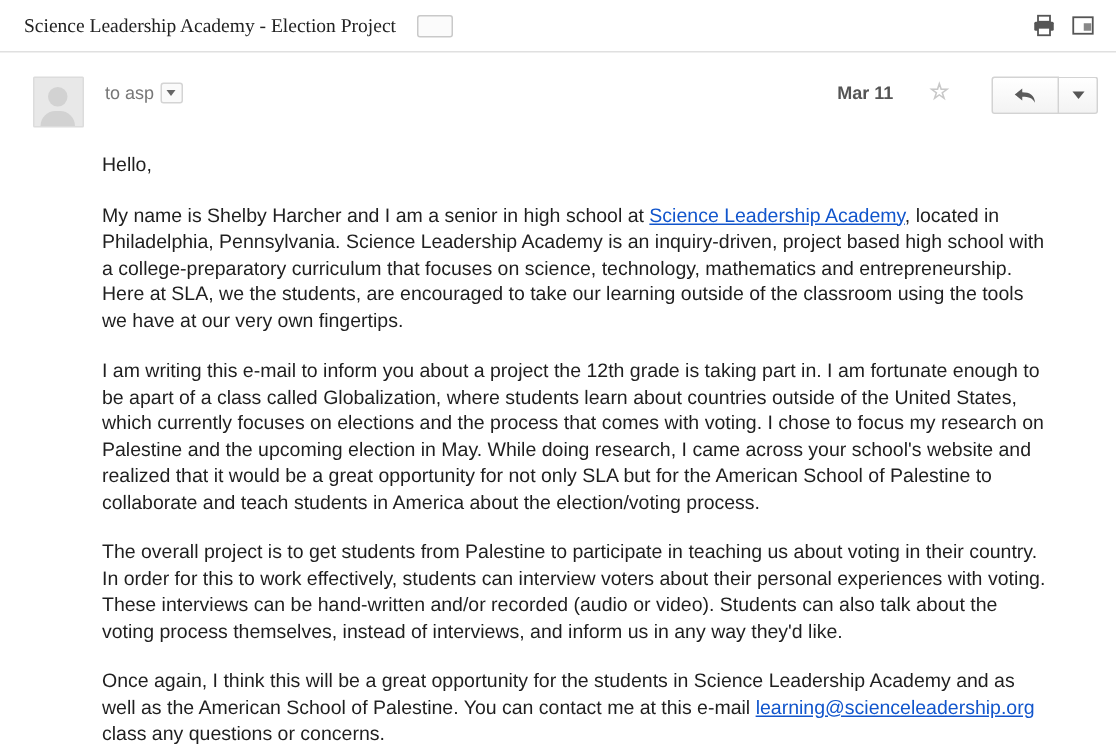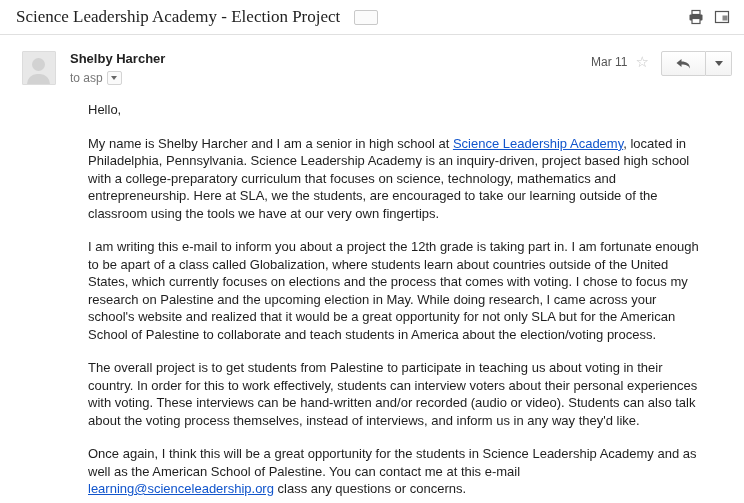--- a/index.html
+++ b/index.html
@@ -27,21 +27,21 @@
     position: relative;
     height: 35px;
     border-bottom: 1px solid #e0e0e0;
     background: #ffffff;
     display: flex;
     align-items: center;
     padding: 0 8px 0 16px;
     box-sizing: border-box;
   }
   .subject {
-    font-size: 17px;
+    font-size: 13px;
     color: #222222;
     font-family: "Liberation Serif", serif;
     white-space: nowrap;
     overflow: hidden;
   }
   .subject-tag {
     margin-left: 14px;
     width: 22px;
     height: 13px;
     border: 1px solid #c9c9c9;
@@ -137,23 +137,24 @@
     position: absolute;
     left: 3px; top: 4px;
     border-left: 3.5px solid transparent;
     border-right: 3.5px solid transparent;
     border-top: 4px solid #666;
   }
 
   .msg-meta {
     display: flex;
     align-items: flex-start;
-    gap: 8px;
+    gap: 24px;
     flex: 0 0 auto;
     padding-top: 1px;
+    font-weight: bold;
   }
   .msg-date {
     font-size: 12px;
     color: #555555;
     line-height: 20px;
     white-space: nowrap;
   }
   .star {
     font-size: 15px;
     color: #c8c8c8;
@@ -191,21 +192,20 @@
     border-top: 5px solid #555;
     display: block;
   }
 
   
   .body-text {
     padding: 16px 44px 0 68px;
     font-size: 13px;
     line-height: 17.5px;
     color: #1f1f1f;
-    margin-left: 20px;
   }
   .body-text p {
     margin: 0 0 16px 0;
   }
   a.inline-link {
     color: #1155cc;
     text-decoration: underline;
   }
 </style>
 </head>
@@ -231,21 +231,20 @@
           <rect x="8.5" y="6.5" width="5" height="5" fill="#888"></rect>
         </svg>
       </span>
     </div>
   </div>
 
   <div class="message">
     <div class="msg-top">
       <div class="avatar"></div>
       <div class="sender-block">
-        <div class="sender-name">Shelby Harcher</div>
         <div class="recipient-row">
           <span class="recipient">to asp</span>
           <span class="caret-box"></span>
         </div>
       </div>
       <div class="msg-meta">
         <span class="msg-date">Mar 11</span>
         <span class="star">☆</span>
         <span class="reply-group">
           <span class="btn-seg btn-reply">

